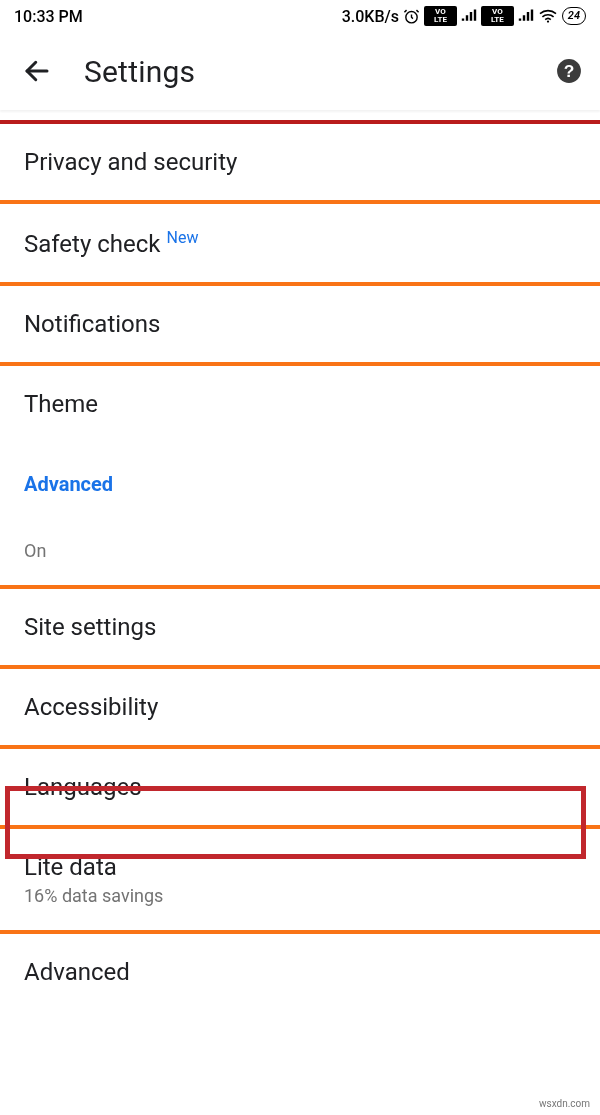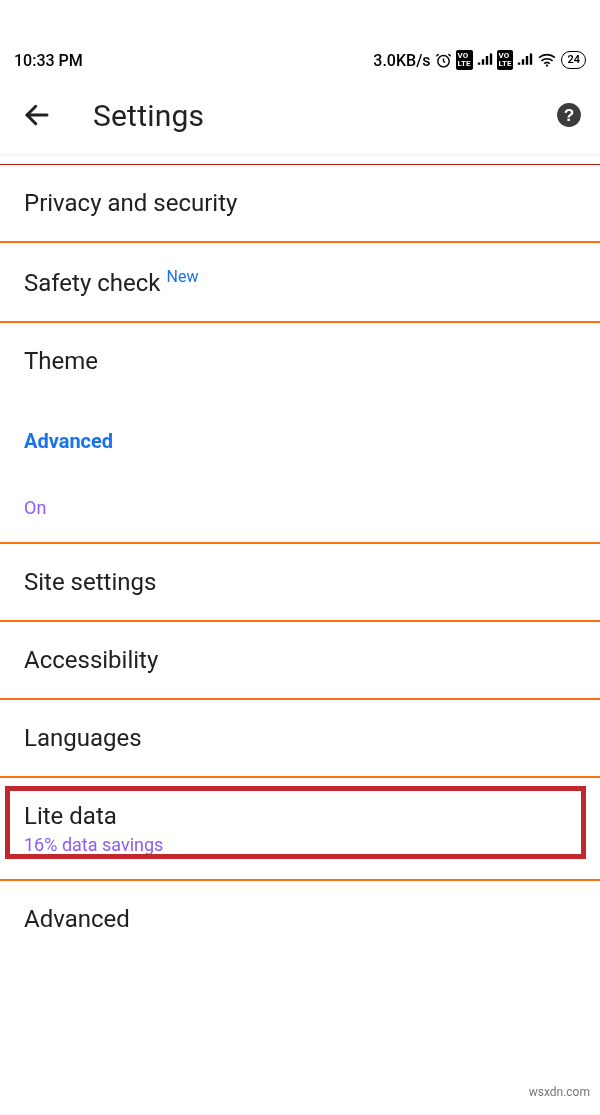--- a/index.html
+++ b/index.html
@@ -14,53 +14,52 @@
     }
     .status-bar {
       height: 32px;
       display: flex;
       align-items: center;
       justify-content: space-between;
       padding: 0 14px;
       font-size: 16px;
       font-weight: 500;
       color: #000;
-      margin-top: 44px;
     }
     .status-right { display: flex; align-items: center; gap: 4px; }
     .status-right svg { display: block; }
     .header {
       height: 78px;
       display: flex;
       align-items: center;
       padding: 0 16px 0 20px;
-      gap: 39px;
+      gap: 30px;
       box-shadow: 0 2px 2px rgba(0,0,0,0.05);
       margin-bottom: 10px;
     }
     .back-btn { width: 34px; height: 34px; display:flex; align-items:center; justify-content:center; background:none; border:none; }
     .title { font-size: 30px; font-weight: 400; letter-spacing: 0.2px; flex: 1; }
     .help-btn { width: 30px; height: 30px; display:flex; align-items:center; justify-content:center; background:none; border:none; }
     .list { }
     .item {
       padding: 24px 24px 24px 24px;
-      border-top: 2px solid #f97316;
+      border-top: 4px solid #f97316;
       display: flex;
       flex-direction: column;
       justify-content: center;
     }
-    .item:first-child { border-top: 1px solid #b91c1c; }
+    .item:first-child { border-top: 4px solid #b91c1c; }
     .item-label {
       font-size: 24px;
       font-weight: 400;
       color: #202124;
     }
     .item-sub {
       font-size: 18px;
-      color: #8b5cf6;
+      color: #737373;
       margin-top: 4px;
     }
     .section-header {
       padding: 30px 16px 16px 24px;
       font-size: 20px;
       font-weight: 700;
       color: #1a73e8;
     }
     .badge-new {
       font-size: 16px;
@@ -72,43 +71,45 @@
       position: absolute;
       left: 5px;
       right: 14px;
       top: 786px;
       height: 73px;
       border: 5px solid #c1272d;
       pointer-events: none;
     }
     .watermark {
       position:absolute;
-      bottom: 16px;
+      bottom: 6px;
       right: 10px;
-      font-size: 12px;
+      font-size: 10px;
       color: #777;
     }
     .volte {
       display:inline-flex;
       background:#000;
       color:#fff;
       font-size:8px;
       line-height:8px;
       font-weight:700;
-      padding:2px 2px;
+      padding:2px 10px;
       border-radius:2px;
       flex-direction: column;
+      align-items:center;
     }
     .batt {
       border:1.5px solid #000;
       border-radius: 10px;
       font-size:11px;
       padding: 0 5px;
       line-height:16px;
       font-weight:600;
+      font-style:italic;
     }
   </style>
 </head>
 <body>
 
 <div class="status-bar">
   <span>10:33 PM</span>
   <div class="status-right">
     <span>3.0KB/s</span>
     <svg width="17" height="17" viewBox="0 0 24 24" fill="none" stroke="#000" stroke-width="2">
@@ -155,20 +156,23 @@
 
 <div class="list">
   <div class="item">
     <span class="item-label">Privacy and security</span>
   </div>
   <div class="item">
     <span class="item-label">
       <span>Safety check</span><span class="badge-new">New</span>
     </span>
   </div>
+  <div class="item">
+    <span class="item-label">Notifications</span>
+  </div>
   <div class="item" style="border-bottom:none">
     <span class="item-label">Theme</span>
   </div>
   <div class="section-header">Advanced</div>
   <div class="item" style="border-top:none">
     <span class="item-sub">On</span>
   </div>
   <div class="item">
     <span class="item-label">Site settings</span>
   </div>

